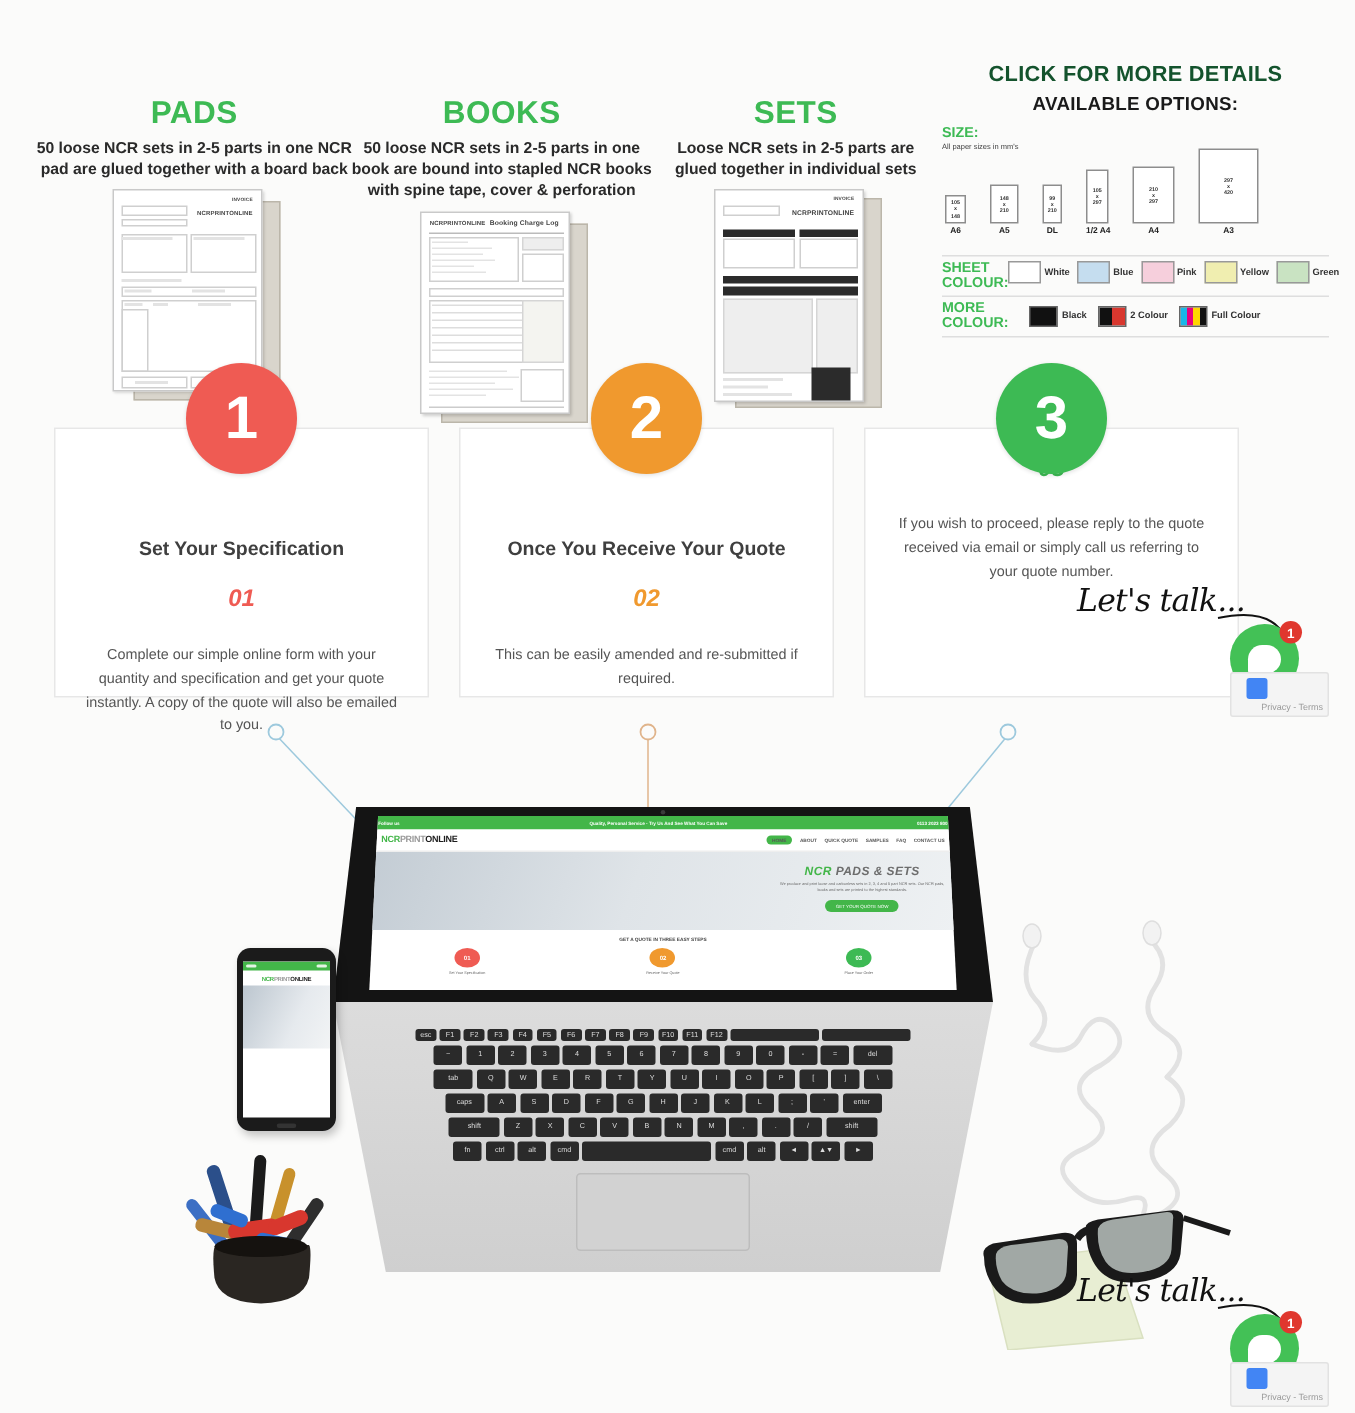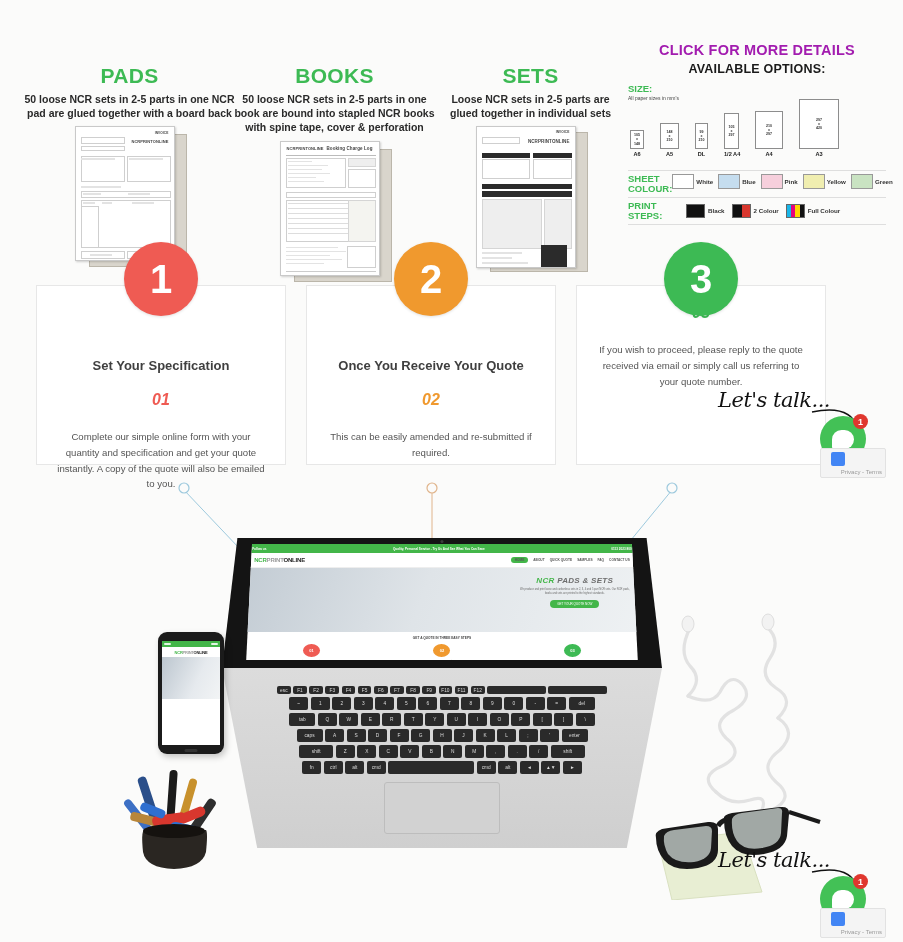--- a/index.html
+++ b/index.html
@@ -43,21 +43,21 @@
     position: absolute; font-size: 3.2px; font-weight: bold; color: #444;
     letter-spacing: .1px; white-space: nowrap;
   }
   .stack-back {
     position: absolute; background: #d9d5cc; border: 1px solid #bbb6aa;
   }
 
   
   .options { position: absolute; top: 42px; left: 628px; width: 258px; }
   .opt-head {
-    color: #a21caf; font-weight: bold; font-size: 14.5px; text-align: center;
+    color: #14532d; font-weight: bold; font-size: 14.5px; text-align: center;
     letter-spacing: .2px;
   }
   .opt-sub {
     color: #1a1a1a; font-weight: bold; font-size: 12.5px; text-align: center;
     margin-top: 4px; letter-spacing: .2px;
   }
   .opt-row { position: relative; }
   .opt-label {
     color: #3dba54; font-weight: bold; font-size: 9.5px; line-height: 1.05;
   }
@@ -161,21 +161,21 @@
     height: 15px; background: #fff; display: flex; align-items: center;
     padding: 0 8px; justify-content: space-between; border-bottom: 1px solid #eee;
   }
   .site-logo { font-size: 6px; font-weight: bold; color: #1d1d1d; letter-spacing: -.2px; }
   .site-logo i { color: #43b649; font-style: normal; }
   .site-logo s { color: #9a9a9a; text-decoration: none; }
   .site-menu { display: flex; gap: 5px; align-items: center; }
   .site-menu span { font-size: 3.2px; color: #555; font-weight: bold; }
   .pill { background: #43b649; color: #fff; padding: 1px 4px; border-radius: 6px; font-size: 3.2px; }
   .hero {
-    height: 64px; position: relative; overflow: hidden;
+    height: 52px; position: relative; overflow: hidden;
     background: linear-gradient(110deg, #c3ccd4 0%, #dfe4e8 45%, #eef1f3 100%);
   }
   .hero-txt { position: absolute; right: 8px; top: 8px; width: 110px; text-align: center; }
   .hero-h { font-size: 8px; font-weight: bold; color: #43b649; font-style: italic; letter-spacing: .3px; }
   .hero-h b { color: #6d6d6d; font-style: italic; }
   .hero-p { font-size: 2.6px; color: #6a6a6a; line-height: 1.5; margin-top: 3px; }
   .hero-btn {
     display: inline-block; background: #43b649; color: #fff; font-size: 3px;
     padding: 2px 7px; border-radius: 6px; margin-top: 4px;
   }
@@ -421,21 +421,21 @@
           <div style="display: flex; align-items: center; gap: 2px; margin-right: 2px;">
             <div class="sw" style="background: rgb(201, 227, 194);"></div>
             <div class="sw-lbl">Green</div>
           </div>
         </div>
     </div>
 
     <div class="hrule"></div>
 
     <div style="display:flex;align-items:center;margin-top:2px;">
-      <div class="opt-label" style="width:58px;">PRINT STEPS:</div>
+      <div class="opt-label" style="width:58px;">MORE COLOUR:</div>
       <div class="swatch-row" id="print-colours" style="gap:7px;">
           <div style="display: flex; align-items: center; gap: 3px;">
             <div class="pc" style="background: rgb(17, 17, 17);"></div>
             <div class="sw-lbl">Black</div>
           </div>
           <div style="display: flex; align-items: center; gap: 3px;">
             <div class="pc" style="background: linear-gradient(90deg, rgb(17, 17, 17) 0px, rgb(17, 17, 17) 50%, rgb(216, 55, 46) 50%, rgb(216, 55, 46) 100%);"></div>
             <div class="sw-lbl">2 Colour</div>
           </div>
           <div style="display: flex; align-items: center; gap: 3px;">

